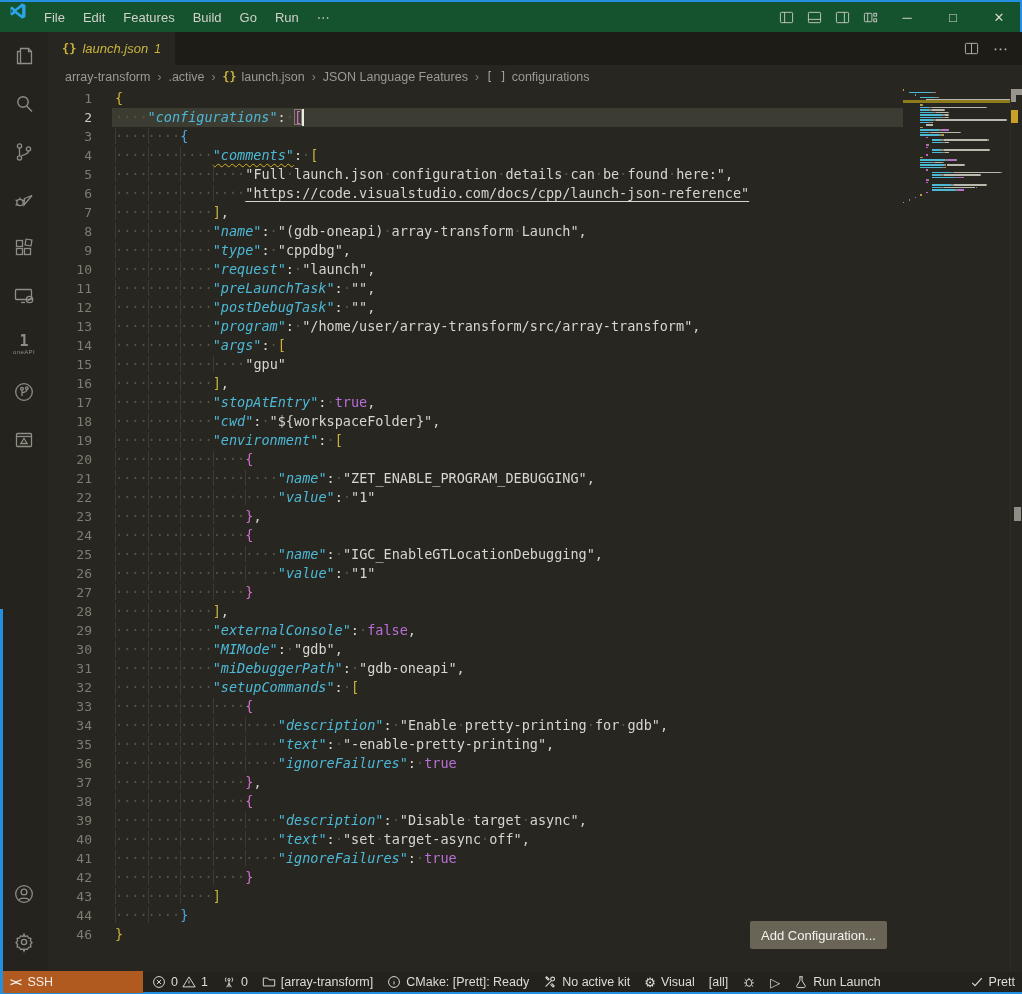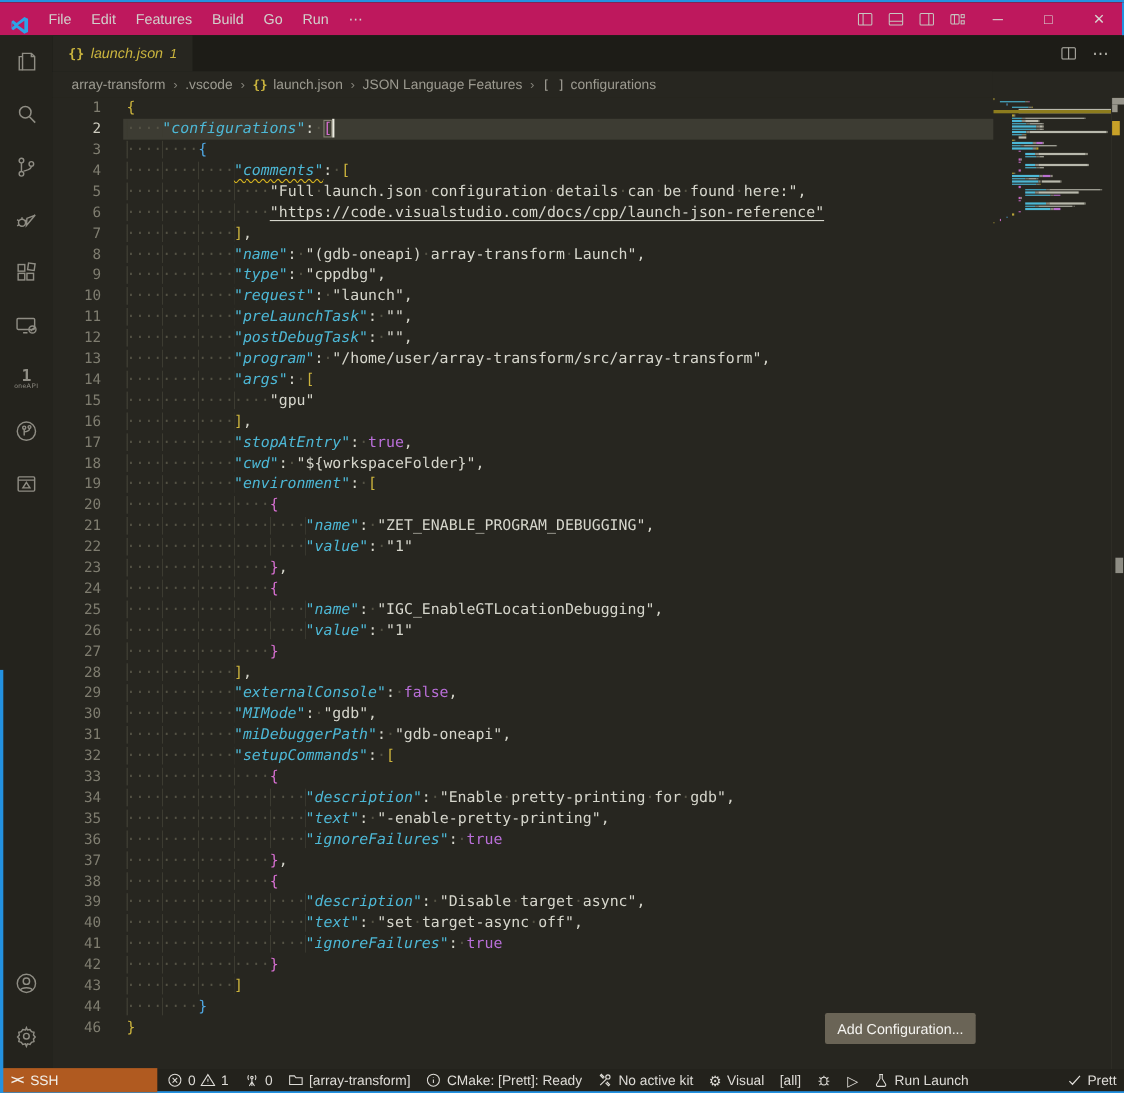--- a/index.html
+++ b/index.html
@@ -3,21 +3,21 @@
 <meta charset="utf-8">
 <style>
   html,body{margin:0;padding:0;background:#111;}
   *{box-sizing:border-box;}
   .window{
     position:relative;width:1022px;height:994px;overflow:hidden;
     background:#272620;font-family:"Liberation Sans",sans-serif;color:#d6d5d0;
     border-top:2px solid #2391e0;
   }
   
-  .titlebar{position:absolute;left:0;top:0;width:100%;height:30px;background:#be185d;display:flex;align-items:flex-end;}
+  .titlebar{position:absolute;left:0;top:0;width:100%;height:30px;background:#14532d;display:flex;align-items:flex-start;}
   .vscode-logo{width:18px;height:18px;margin:0 8px 0 9px;flex:none;}
   .menubar{display:flex;align-items:center;height:100%;}
   .menu-item{padding:0 9px;font-size:13px;color:#d2d1cc;height:100%;display:flex;align-items:center;cursor:default;}
   .win-title{position:absolute;left:50%;top:0;transform:translateX(-50%);height:30px;display:flex;align-items:center;font-size:12.5px;color:#cccbc5;white-space:nowrap;}
   .tb-right{position:absolute;right:0;top:0;height:30px;display:flex;align-items:center;}
   .layout-btn{width:28px;height:30px;display:flex;align-items:center;justify-content:center;color:#c8c7c1;}
   .win-ctrl{width:46px;height:30px;display:flex;align-items:center;justify-content:center;color:#d8d7d2;font-size:13px;}
   .layout-btn svg,.tab-action svg{display:block;}
   
   .activitybar{position:absolute;left:0;top:30px;width:48px;height:940px;background:#24231d;display:flex;flex-direction:column;align-items:center;}
@@ -239,21 +239,21 @@
             <path d="M8 2.5v11"></path>
           </svg>
       </span>
       <span class="tab-action" style="font-size:15px;">⋯</span>
     </div>
   </div>
 
   <div class="breadcrumbs" id="breadcrumbs">
       <span><span>array-transform</span></span>
       <span class="bc-sep">›</span>
-      <span><span>.vscode</span></span>
+      <span><span>.active</span></span>
       <span class="bc-sep">›</span>
       <span><span class="bc-icon">{}</span><span>launch.json</span></span>
       <span class="bc-sep">›</span>
       <span><span>JSON Language Features</span></span>
       <span class="bc-sep">›</span>
       <span><span class="bc-icon plain">[ ]</span><span>configurations</span></span>
     </div>
 
   <div class="editor">
     <div id="code-lines">

